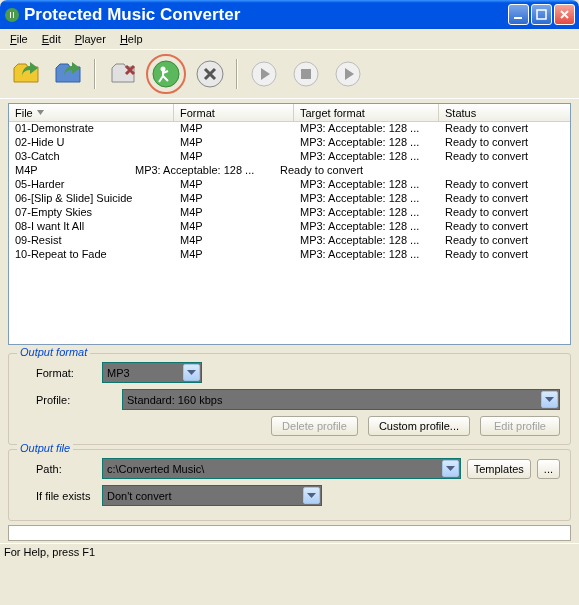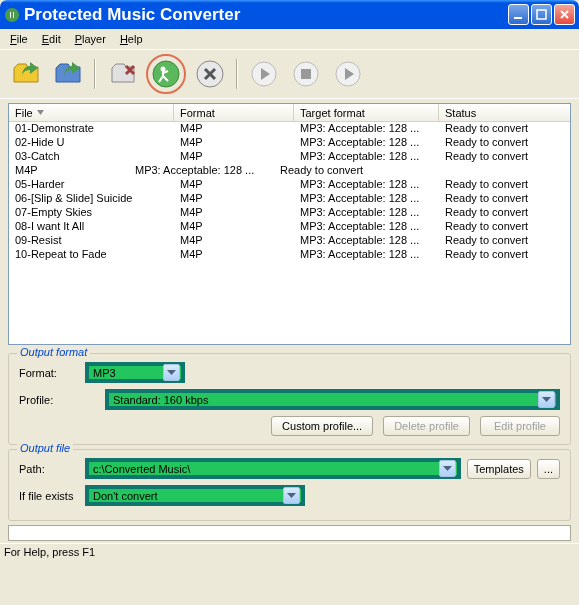--- a/index.html
+++ b/index.html
@@ -30,22 +30,22 @@
 .listrows { }
 .listrow { display: flex; height: 14px; }
 .lr-cell { padding: 0 6px; white-space: nowrap; overflow: hidden; }
 .lr-cell.file { width: 165px; }
 .lr-cell.format { width: 120px; }
 .lr-cell.target { width: 145px; }
 .lr-cell.status { flex: 1; }
 .groupbox { border: 1px solid #d0c8b8; border-radius: 3px; margin: 4px 8px; padding: 8px 10px 8px 10px; position: relative; }
 .groupbox-title { position: absolute; top: -8px; left: 8px; background: #ece9d8; padding: 0 3px; color: #0046d5; font-style: italic; }
 .formrow { display: flex; align-items: center; gap: 6px; margin-bottom: 6px; }
-.formrow label { width: 60px; }
-.dropdown { background: #22c55e; border: 4px solid #0f766e; height: 21px; display: flex; align-items: center; padding: 0 2px 0 4px; position: relative; text-align: center; }
+.formrow label { width: 60px; margin-left: 17px; }
+.dropdown { background: #737373; border: 1px solid #0f766e; height: 21px; display: flex; align-items: center; padding: 0 2px 0 4px; position: relative; text-align: center; }
 .dropdown .ddbtn { width: 17px; height: 17px; background: linear-gradient(to bottom, #d8eafc, #aecff7); border: 1px solid #a6c5e6; border-radius: 2px; display: flex; align-items: center; justify-content: center; position: absolute; right: 1px; }
 .btn { background: linear-gradient(to bottom, #fff, #ece9d8); border: 1px solid #aca899; border-radius: 3px; padding: 3px 10px; cursor: pointer; font-family: inherit; font-size: 11px; min-width: 80px; }
 .btn:disabled { color: #a0a0a0; cursor: default; }
 .btnrow { display: flex; justify-content: flex-end; gap: 10px; margin-top: 4px; }
 .smallbtn { background: linear-gradient(to bottom, #fff, #ece9d8); border: 1px solid #aca899; border-radius: 3px; padding: 3px 6px; cursor: pointer; font-family: inherit; font-size: 11px; }
 .progressbar { margin: 2px 8px; height: 16px; background: #fff; border: 1px solid #aca899; }
 .statusbar { padding: 2px 4px; border-top: 1px solid #fff; }
 .sort-arrow { width: 7px; height: 7px; }
 </style>
 </head>
@@ -242,22 +242,22 @@
     <div class="dropdown" style="flex:1;margin-left:20px;">
       <span>Standard: 160 kbps</span>
       <div class="ddbtn">
           <svg width="9" height="6" viewBox="0 0 9 6">
             <path d="M0 0h9L4.5 5z" fill="#4d6185"></path>
           </svg>
         </div>
     </div>
   </div>
   <div class="btnrow">
+    <button class="btn" disabled="">Delete profile</button>
     <button class="btn">Custom profile...</button>
-    <button class="btn" disabled="">Delete profile</button>
     <button class="btn" disabled="">Edit profile</button>
   </div>
 </div>
 
 <div class="groupbox">
   <div class="groupbox-title">Output file</div>
   <div class="formrow">
     <label>Path:</label>
     <div class="dropdown" style="flex:1;">
       <span>c:\Converted Music\</span>

